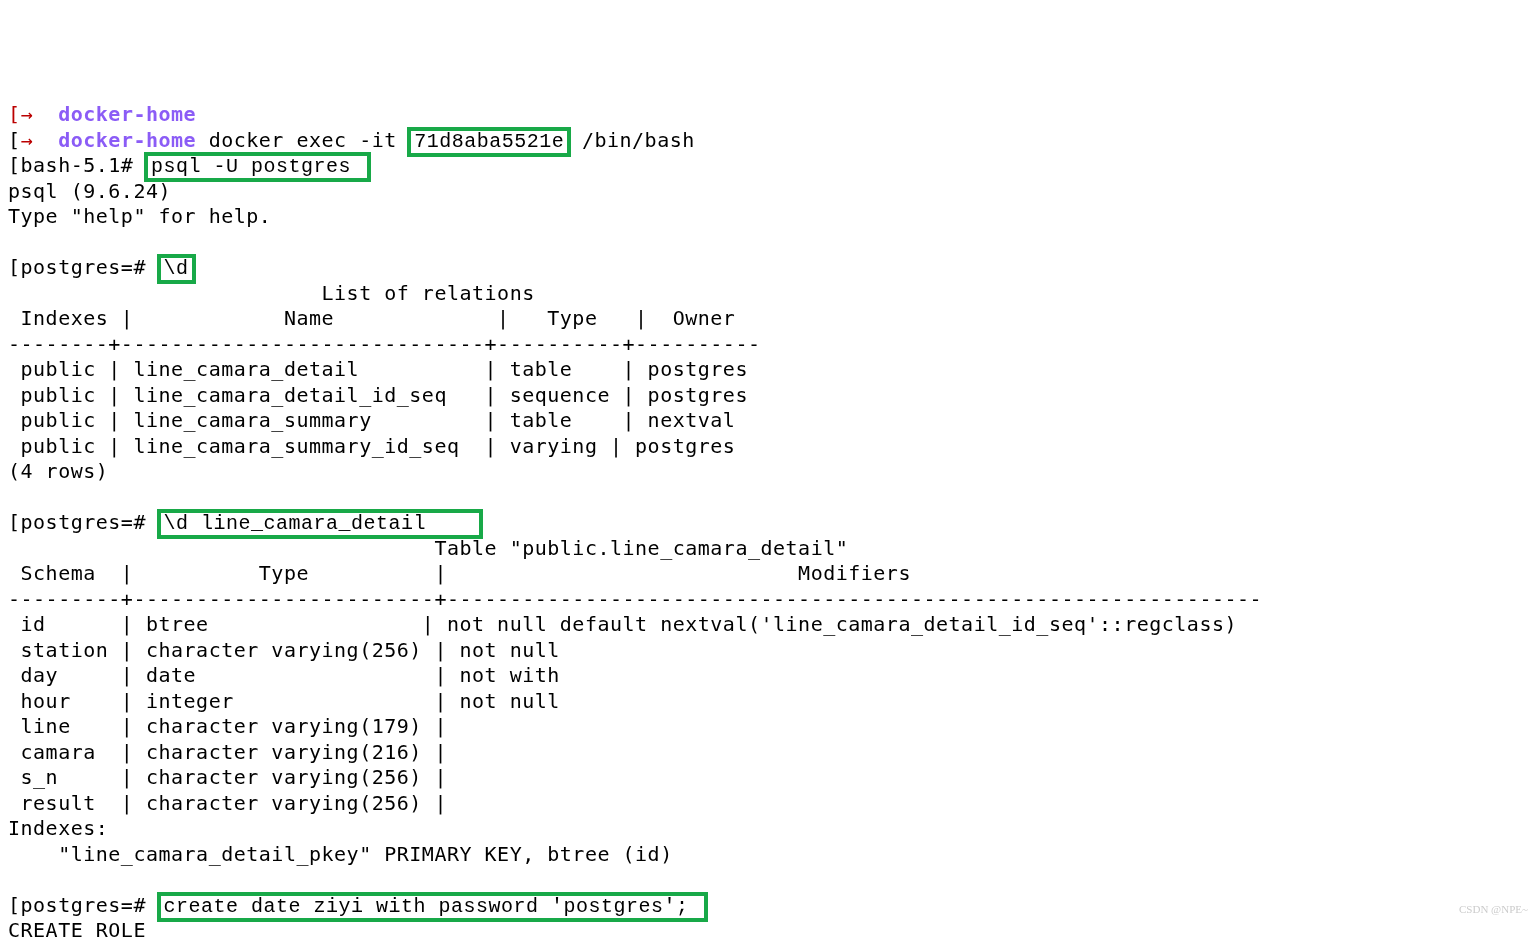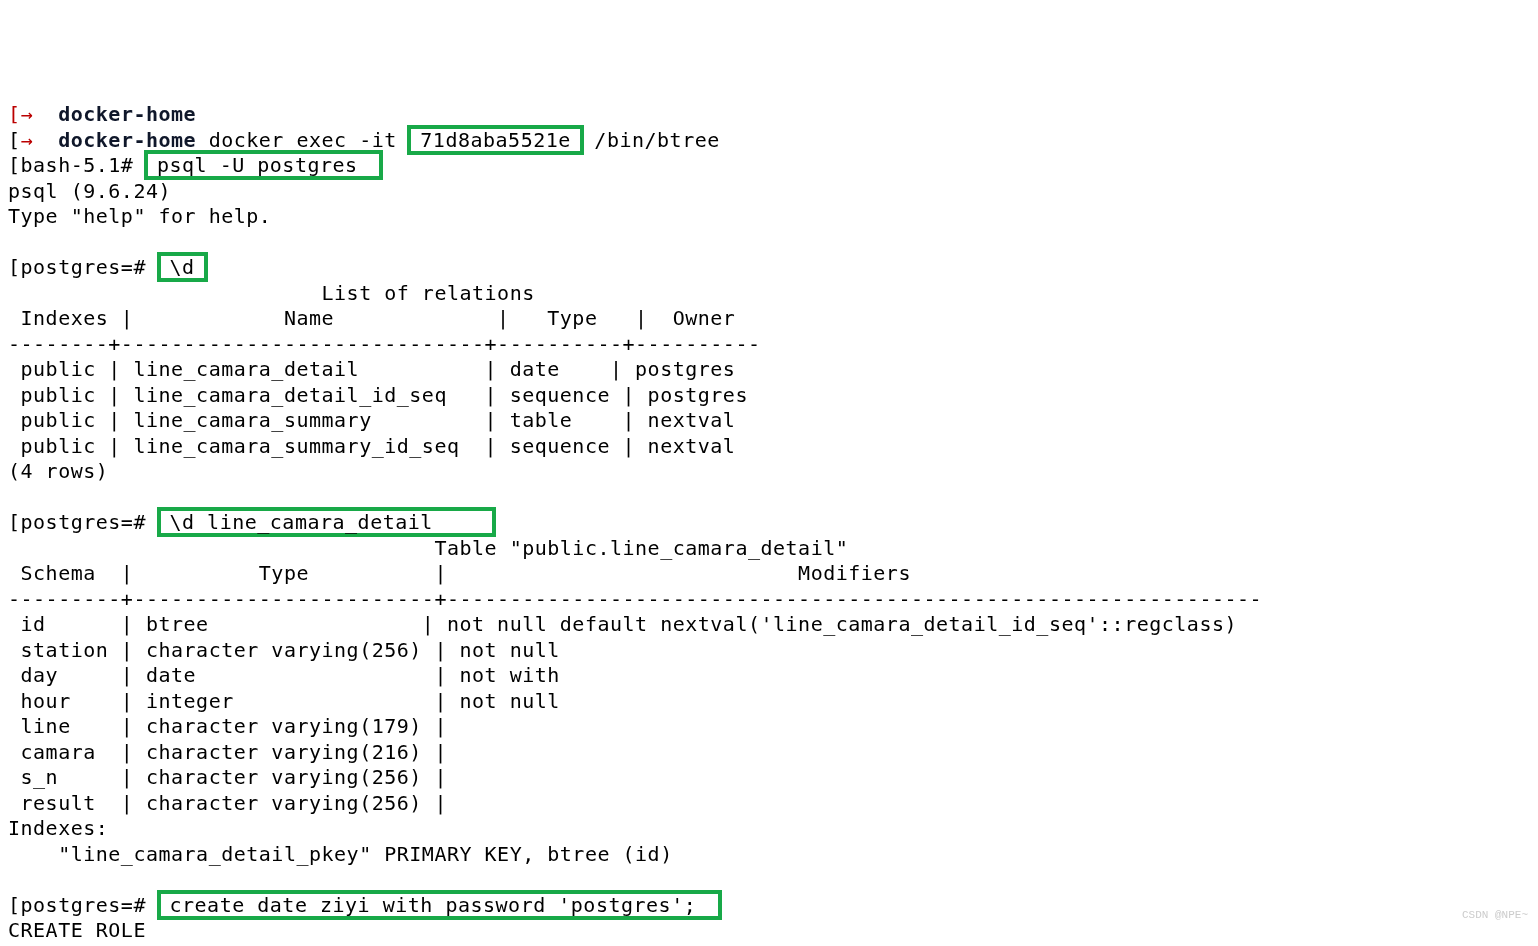--- a/index.html
+++ b/index.html
@@ -9,65 +9,66 @@
       font-size: 20px;
       line-height: 25.5px;
       color: #000;
       background: #fff;
       white-space: pre;
       letter-spacing: 0.5px;
     }
     .terminal {
       padding: 0 8px;
     }
-    .cyan { color: #0f172a; font-weight: bold; }
+    .cyan { color: #8b5cf6; font-weight: bold; }
     .arrow { color: #b00; }
     .hl {
       border: 4px solid #18a948;
-      padding: 0px 9px;
+      padding: 0px 3px;
       margin: -4px -2px;
       display: inline-block;
       line-height: 22px;
+      font-family: Liberation Mono, monospace;
     }
     .cursor {
       display: inline-block;
       width: 11px;
       height: 22px;
       background: #bbb;
       vertical-align: text-bottom;
     }
     .watermark {
       position: fixed;
-      bottom: 18px;
+      bottom: 24px;
       right: 10px;
       font-size: 11px;
       color: #ccc;
-      font-family: Liberation Mono, monospace;
+      font-family: Liberation Serif, serif;
       letter-spacing: 0;
     }
   </style>
 </head>
 <body>
 
 
 
 <div class="terminal"><span><span class="arrow">[→  </span><span class="cyan">docker-home</span></span>
-<span><span>[</span><span class="arrow">→  </span><span class="cyan">docker-home</span><span> docker exec -it </span><span class="hl">71d8aba5521e</span><span> /bin/btree</span></span>
+<span><span>[</span><span class="arrow">→  </span><span class="cyan">docker-home</span><span> docker exec -it </span><span class="hl">71d8aba5521e</span><span> /bin/bash</span></span>
 <span><span>[bash-5.1# </span><span class="hl">psql -U postgres </span></span>
 <span>psql (9.6.24)</span>
 <span>Type "help" for help.</span>
 <span></span>
 <span><span>[postgres=# </span><span class="hl">\d</span></span>
 <span>                         List of relations</span>
 <span> Indexes |            Name             |   Type   |  Owner   </span>
 <span>--------+-----------------------------+----------+----------</span>
-<span> public | line_camara_detail          | date    | postgres</span>
+<span> public | line_camara_detail          | table    | postgres</span>
 <span> public | line_camara_detail_id_seq   | sequence | postgres</span>
 <span> public | line_camara_summary         | table    | nextval</span>
-<span> public | line_camara_summary_id_seq  | sequence | nextval</span>
+<span> public | line_camara_summary_id_seq  | varying | postgres</span>
 <span>(4 rows)</span>
 <span></span>
 <span><span>[postgres=# </span><span class="hl">\d line_camara_detail    </span></span>
 <span>                                  Table "public.line_camara_detail"</span>
 <span> Schema  |          Type          |                            Modifiers                            </span>
 <span>---------+------------------------+-----------------------------------------------------------------</span>
 <span> id      | btree                 | not null default nextval('line_camara_detail_id_seq'::regclass)</span>
 <span> station | character varying(256) | not null</span>
 <span> day     | date                   | not with</span>
 <span> hour    | integer                | not null</span>

